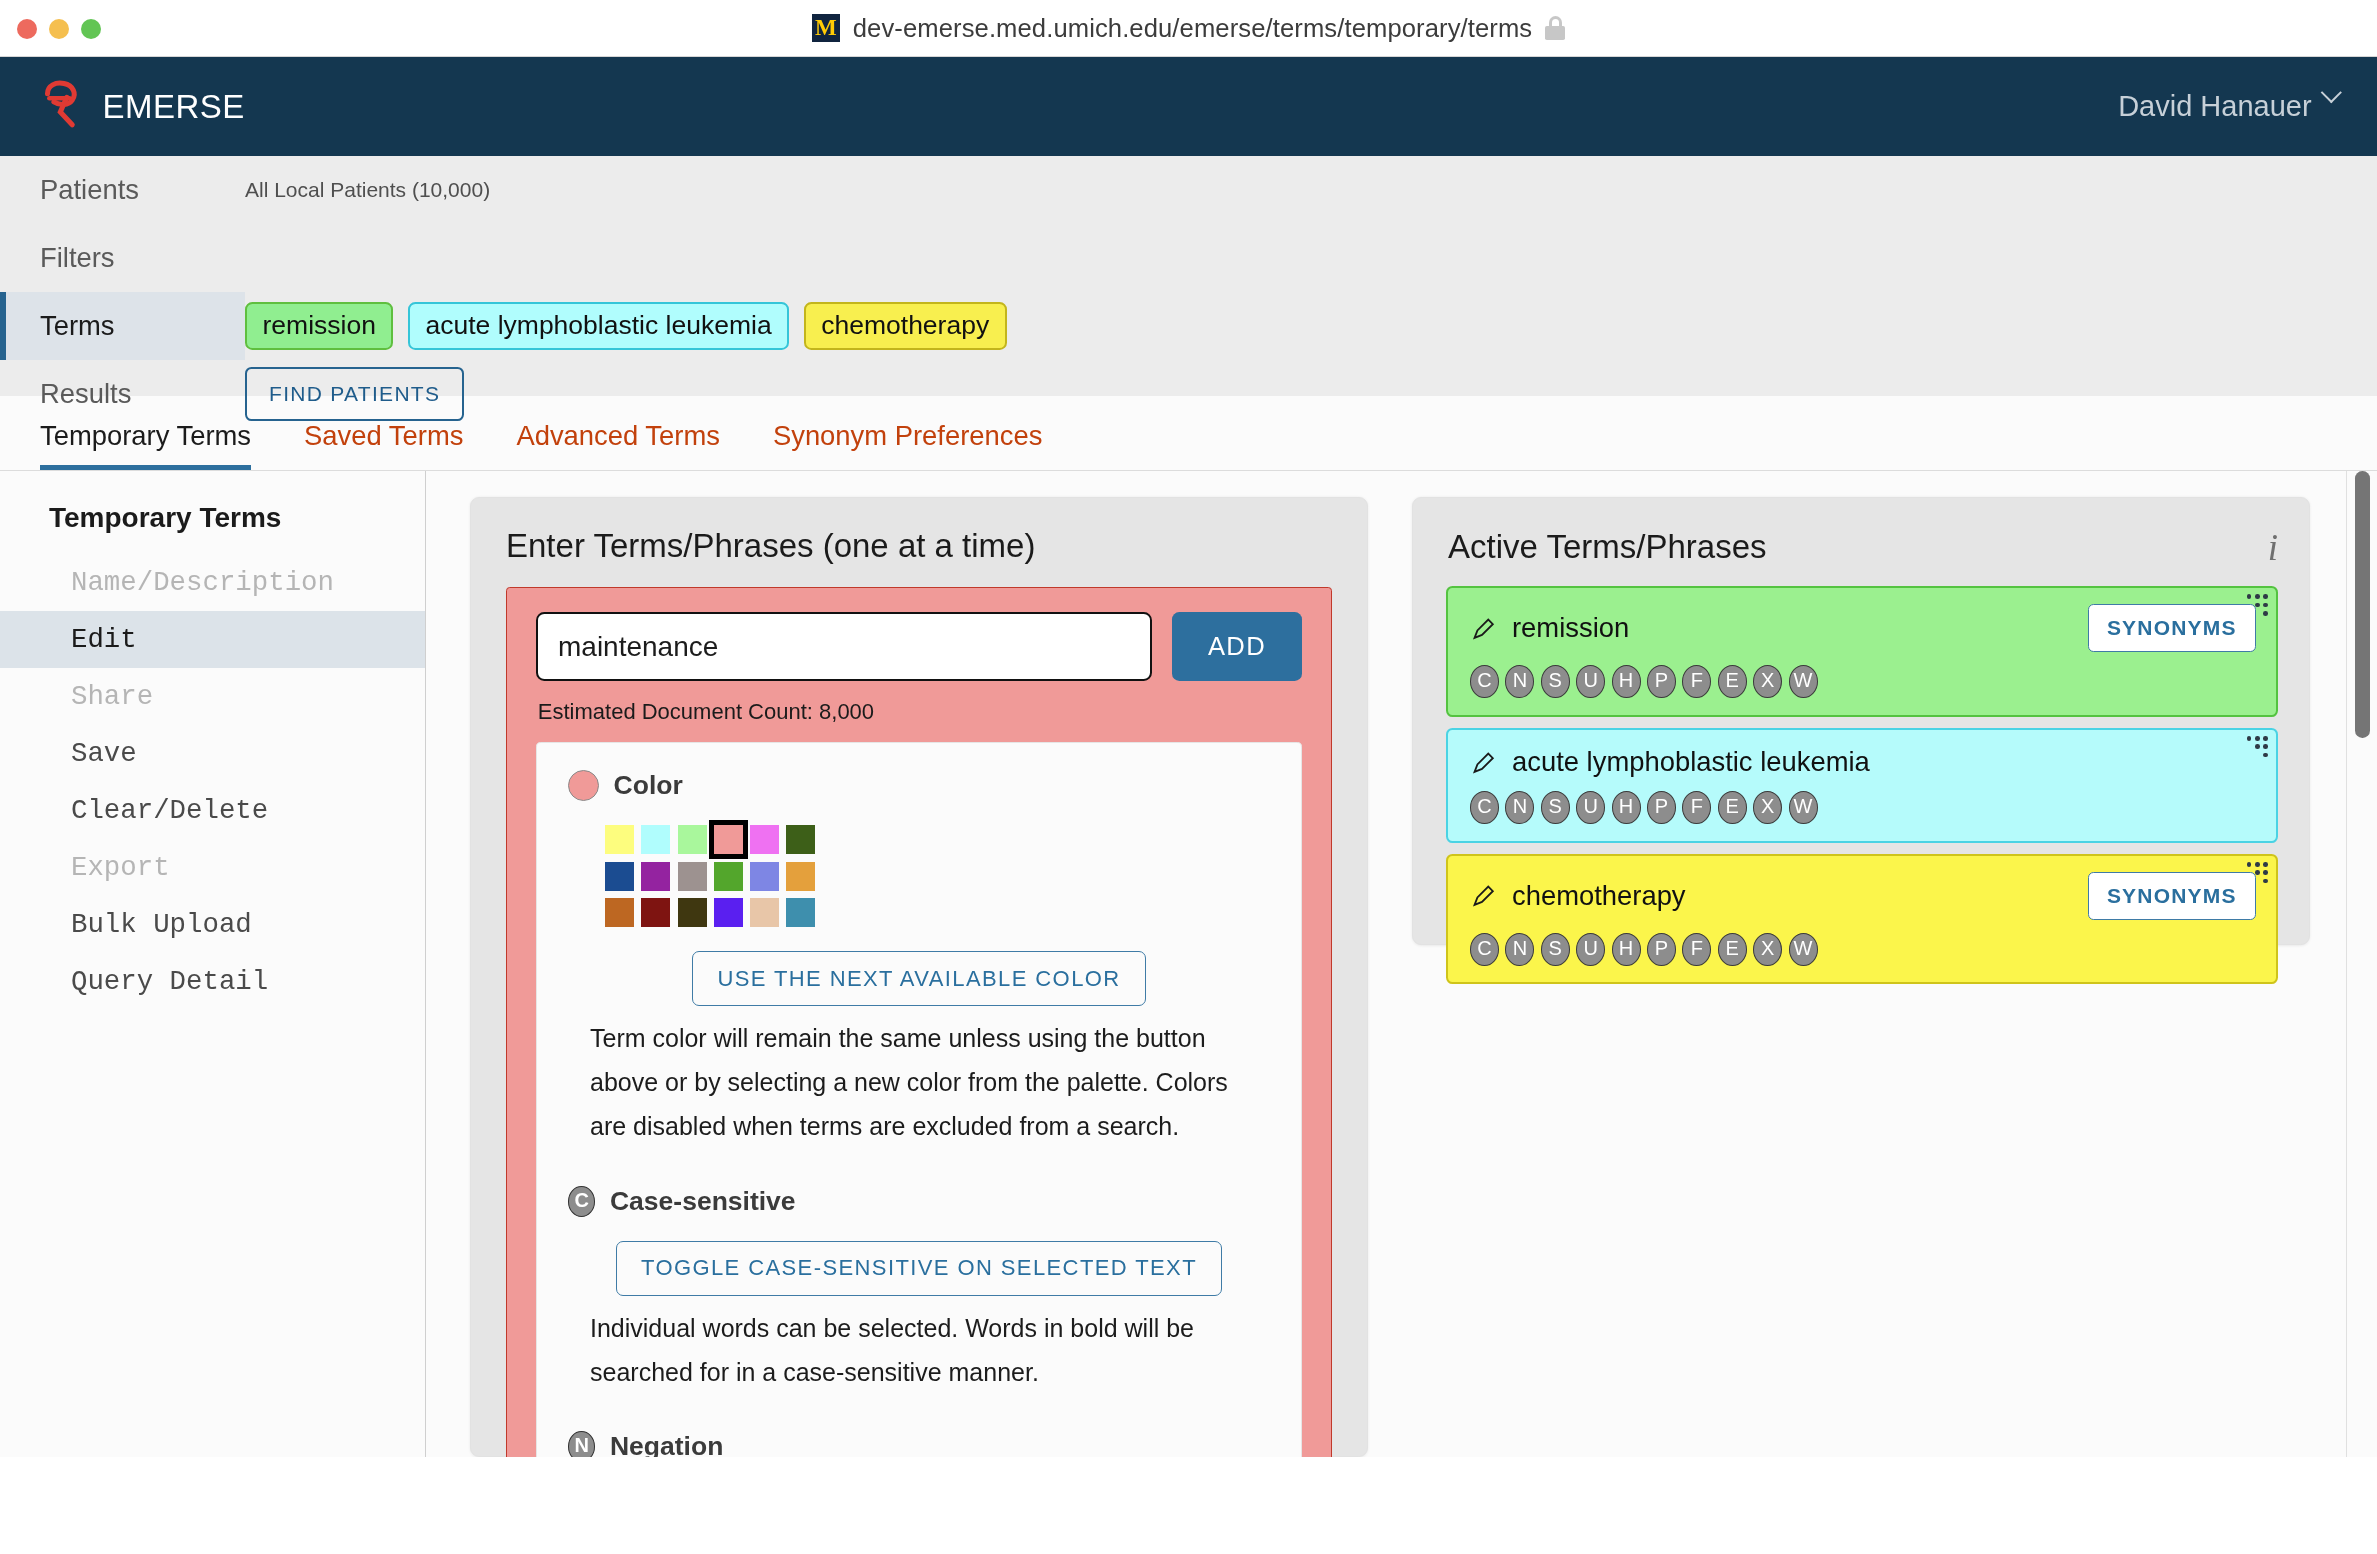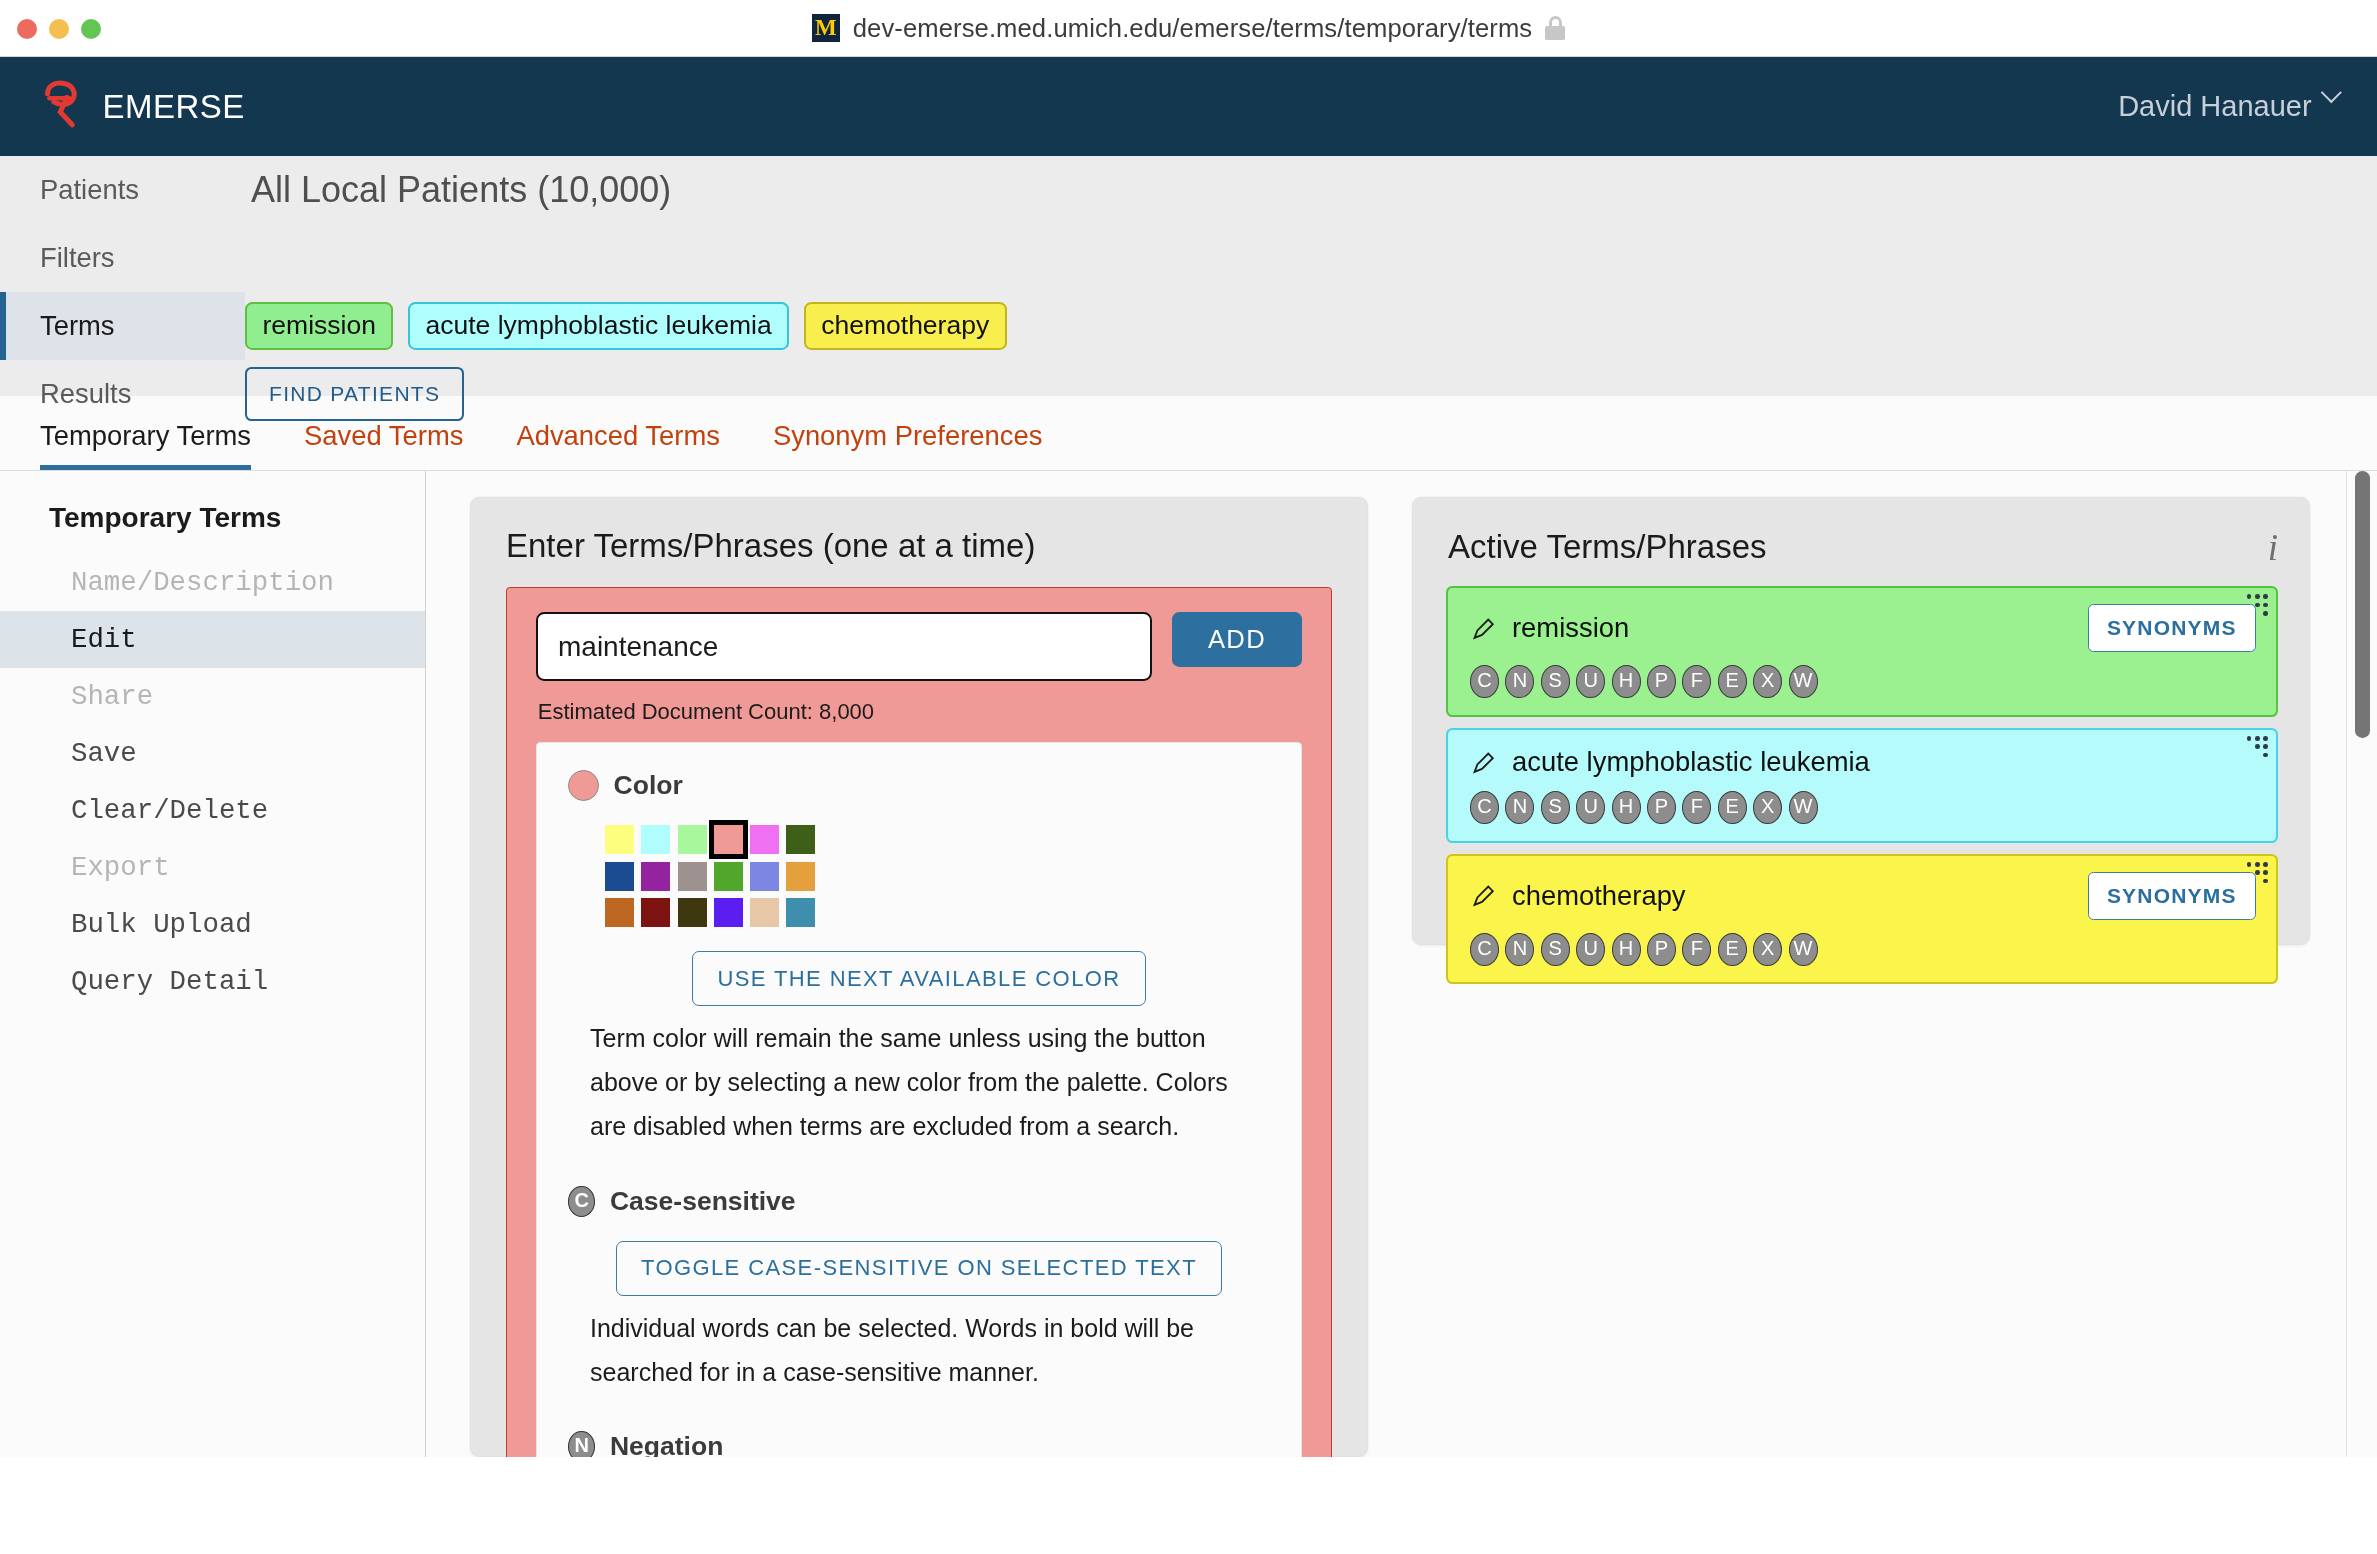--- a/index.html
+++ b/index.html
@@ -73,21 +73,21 @@
   .qrow { display: flex; align-items: center; height: 68px; }
   .qlabel {
     width: 245px; padding-left: 40px;
     font-size: 27.4px; color: #5a5a5a;
     display:flex; align-items:center; height: 68px;
   }
   .qrow.active .qlabel {
     color: #1b1b1b; background: #dde3e9;
     border-left: 6.4px solid #26638f; padding-left: 34px;
   }
-  .qvalue { font-size: 36px; color: #4f4f4f; margin-left: 6px; }
+  .qvalue { font-size: 21px; color: #4f4f4f; }
 
   #term-chips { display:flex; gap: 14.6px; align-items:center; }
   .chip {
     font-size: 26.5px; padding: 6.4px 15.5px 8.2px; border-radius: 7.3px;
     border: 2.3px solid; line-height: 1.1; color:#111;
   }
 
   #query-actions { display:flex; gap: 22px; align-items:center; }
   .btn-outline {
     font-size: 21px; letter-spacing: 1.3px; font-weight: 500;
@@ -156,21 +156,21 @@
     margin: 0 35px; background: #f09a98; border: 1.8px solid #c0392b;
     border-radius: 3.7px; padding: 24px 29px 0; min-height: 933px;
   }
   #input-row { display:flex; gap: 20px; align-items:stretch; }
   #term-input {
     flex: 1 1 auto; height: 69px; border: 2.7px solid #111;
     border-radius: 8.2px; background:#fff; font-size: 28px;
     padding: 0 20px; color:#1c1c1c; font-family: inherit;
   }
   #add-btn {
-    width: 130px; height: 55px; background:#2d6f9e; color:#fff;
+    width: 130px; height: 69px; background:#2d6f9e; color:#fff;
     border:none; border-radius: 7.3px; font-size: 25.6px;
     letter-spacing: 1.4px; cursor:pointer; font-family: inherit;
   }
   #est-count { font-size: 22px; color: #1b1b1b; padding: 18.3px 0 16.5px 1.8px; }
 
   #options-panel {
     background:#fbfbfb; border:0.9px solid #e6e6e6; border-radius: 4.6px;
     padding: 27.4px 31px 31px;
   }
   .opt-head { display:flex; align-items:center; gap: 14.6px; margin-bottom: 24px; }

